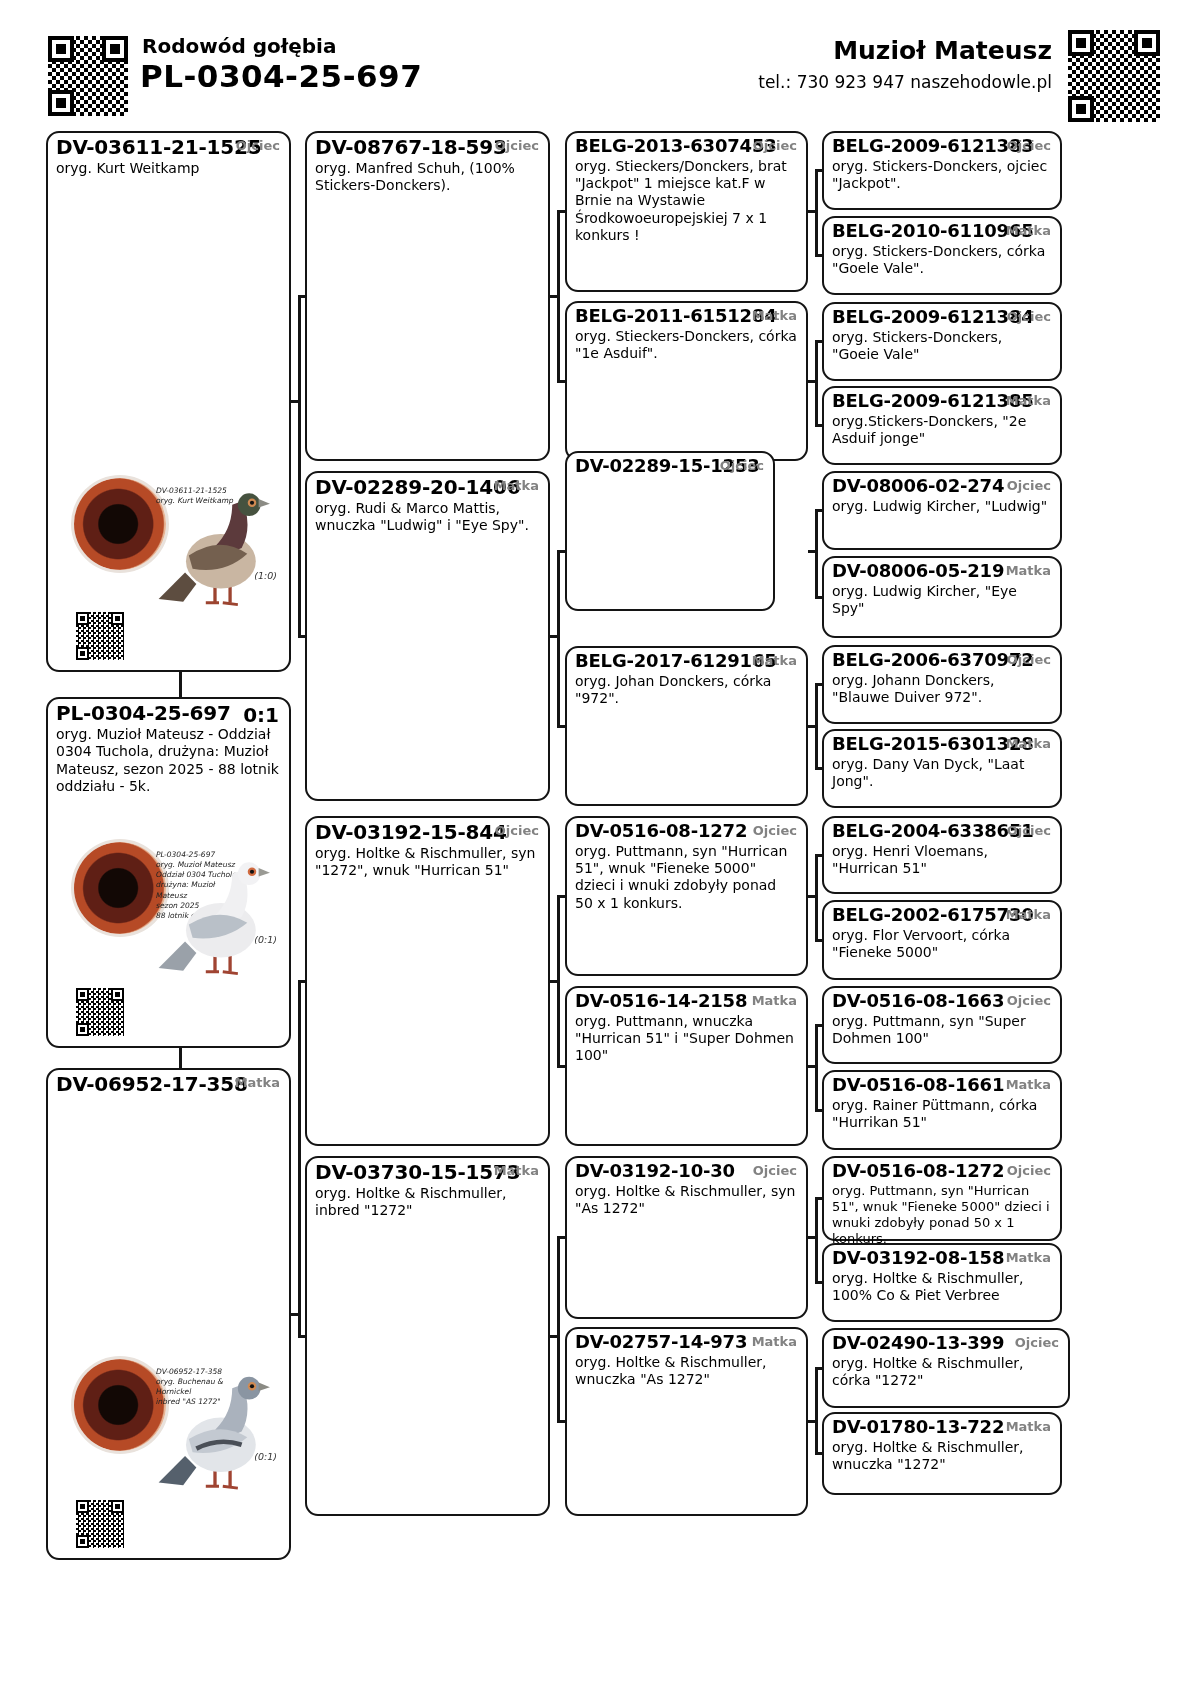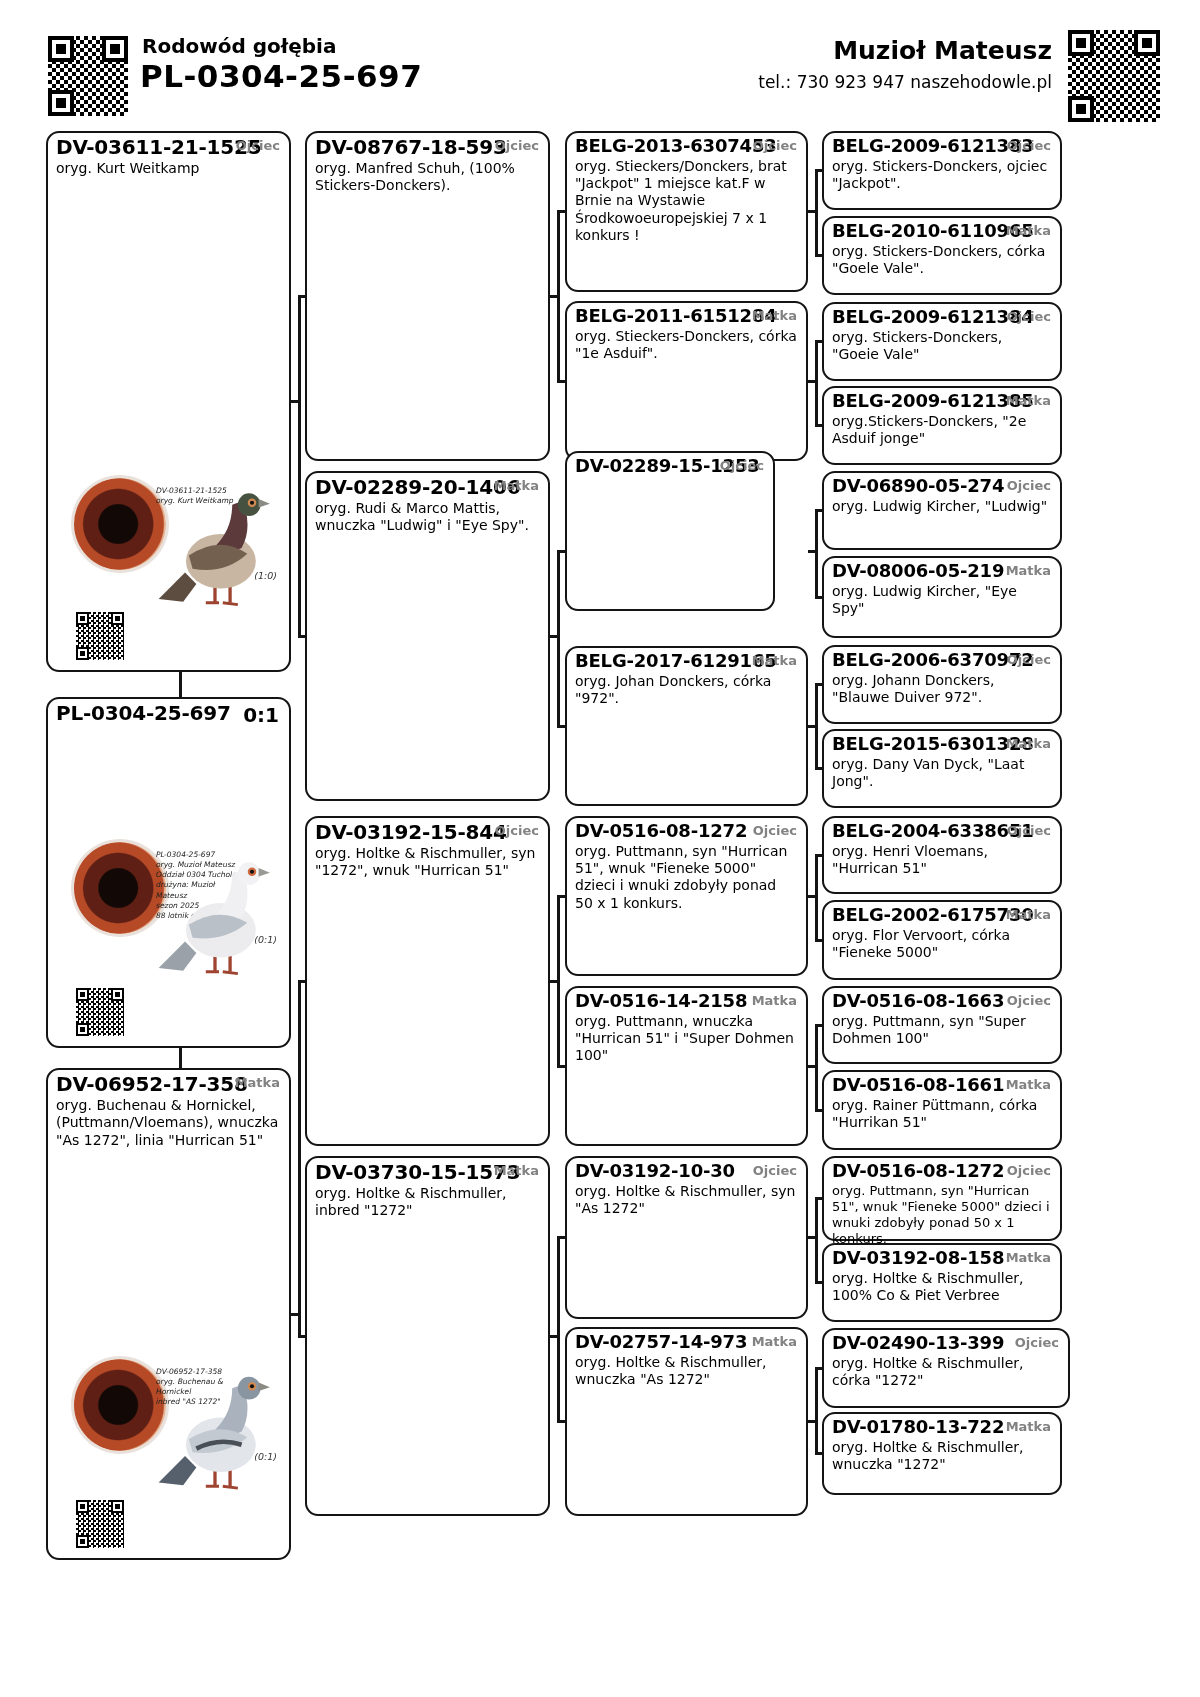--- a/index.html
+++ b/index.html
@@ -89,20 +89,21 @@
           <i class="f f1"></i>
           <i class="f f2"></i>
           <i class="f f3"></i>
         </div>
     </div>
   </div>
 
   <div class="box" style="left:46px;top:697px;width:245px;height:351px">
     <div class="bid">PL-0304-25-697</div>
     <div class="score">0:1</div>
+    <div class="bd">oryg. Muzioł Mateusz - Oddział 0304 Tuchola, drużyna: Muzioł Mateusz, sezon 2025 - 88 lotnik oddziału - 5k.</div>
     <div class="photo" style="bottom:8px;height:200px">
       <div class="eye"></div>
       <div class="pcap">PL-0304-25-697
 oryg. Muzioł Mateusz
 Oddział 0304 Tuchola
 drużyna: Muzioł Mateusz
 sezon 2025
 88 lotnik oddziału - 5k.</div>
       <svg class="pigeon" width="132" height="160" viewBox="0 0 140 150">
         <polygon points="34,100 6,128 32,131 46,112" fill="#9aa1a9"></polygon>
@@ -122,21 +123,20 @@
           <i class="f f1"></i>
           <i class="f f2"></i>
           <i class="f f3"></i>
         </div>
     </div>
   </div>
 
   <div class="box" style="left:46px;top:1068px;width:245px;height:492px">
     <div class="bid">DV-06952-17-358</div>
     <div class="role">Matka</div>
-    <div class="bd">oryg. Buchenau &amp; Hornickel, (Puttmann/Vloemans), wnuczka "As 1272", linia "Hurrican 51"</div>
     <div class="photo" style="bottom:8px;height:195px">
       <div class="eye"></div>
       <div class="pcap">DV-06952-17-358
 oryg. Buchenau &amp; Hornickel
 inbred "AS 1272"</div>
       <svg class="pigeon" width="132" height="155" viewBox="0 0 140 150">
         <polygon points="34,100 6,128 32,131 46,112" fill="#55606c"></polygon>
         <rect x="64" y="110" width="3.5" height="22" fill="#a04432"></rect>
           <rect x="80" y="110" width="3.5" height="22" fill="#a04432"></rect>
         <path d="M56 132 l14 0 M74 132 l16 2" stroke="#a04432" stroke-width="3" fill="none"></path>
@@ -233,21 +233,21 @@
     <div class="bid">BELG-2009-6121384</div>
       <div class="role">Ojciec</div>
     <div class="bd">oryg. Stickers-Donckers, "Goeie Vale"</div>
   </div>
   <div class="box sm" style="left:822px;top:386px;width:240px;height:79px">
     <div class="bid">BELG-2009-6121385</div>
       <div class="role">Matka</div>
     <div class="bd">oryg.Stickers-Donckers, "2e Asduif jonge"</div>
   </div>
   <div class="box sm" style="left:822px;top:471px;width:240px;height:79px">
-    <div class="bid">DV-06890-05-274</div>
+    <div class="bid">DV-08006-02-274</div>
       <div class="role">Ojciec</div>
     <div class="bd">oryg. Ludwig Kircher, "Ludwig"</div>
   </div>
   <div class="box sm" style="left:822px;top:556px;width:240px;height:82px">
     <div class="bid">DV-08006-05-219</div>
       <div class="role">Matka</div>
     <div class="bd">oryg. Ludwig Kircher, "Eye Spy"</div>
   </div>
   <div class="box sm" style="left:822px;top:645px;width:240px;height:79px">
     <div class="bid">BELG-2006-6370972</div>

